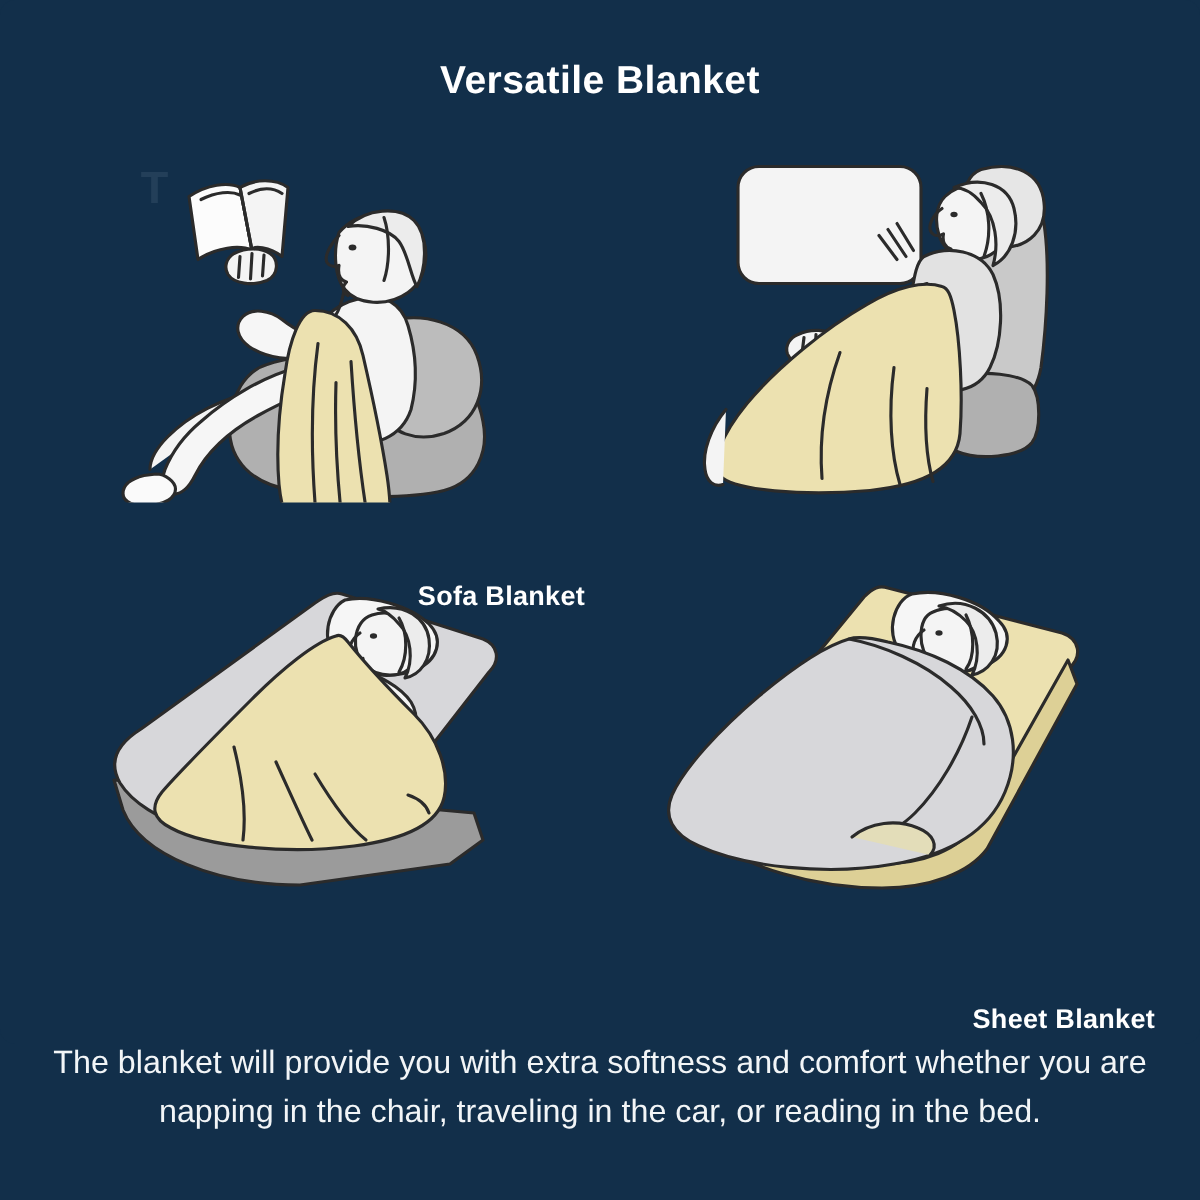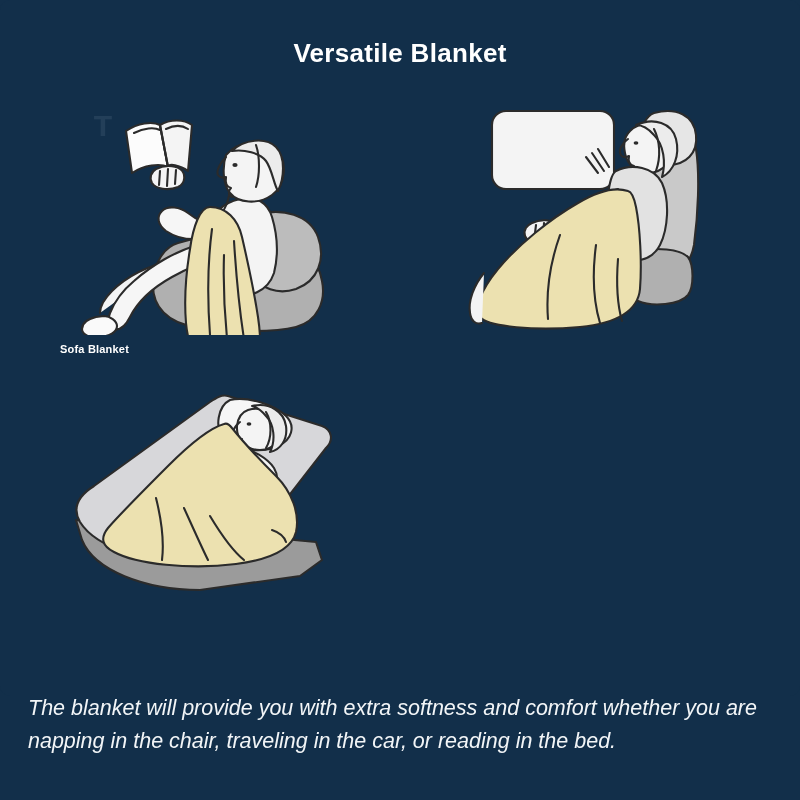--- a/index.html
+++ b/index.html
@@ -50,45 +50,46 @@
     position: absolute;
   }
   .panel-art {
     position: absolute;
     left: 0;
     top: 0;
   }
   .panel-label {
     position: absolute;
     width: 100%;
-    text-align: left;
+    text-align: right;
     color: #ffffff;
-    font-size: 11px;
+    font-size: 18px;
     font-weight: bold;
     letter-spacing: 0.2px;
+    margin-top: 44px;
   }
   #panel-sofa  { left: 60px;  top: 95px;  width: 330px; height: 285px; }
   #panel-car   { left: 440px; top: 95px;  width: 330px; height: 285px; }
   #panel-bed   { left: 60px;  top: 380px; width: 330px; height: 275px; }
   #panel-sheet { left: 440px; top: 380px; width: 330px; height: 275px; }
 
   #panel-sofa .panel-label,
   #panel-car .panel-label  { top: 248px; }
   #panel-bed .panel-label,
   #panel-sheet .panel-label { top: 245px; }
 
   .caption {
     position: absolute;
     left: 28px;
     top: 692px;
     width: 744px;
+    text-align: center;
     color: #f2f5f7;
     font-size: 21.5px;
     line-height: 33px;
-    font-style: italic;
   }
 </style>
 </head>
 <body>
 
 <div id="infographic">
 
   <div class="title">Versatile Blanket</div>
 
   <div class="watermark">T</div>
@@ -263,16 +264,56 @@
                  C214 179 232 168 236 152 C240 134 232 112 216 96
                  C198 78 180 58 172 48 C169 44 166 43 164 44 Z" fill="#ece1b0"></path>
         <path d="M96 118 C102 142 104 164 102 180"></path>
         <path d="M124 128 C134 150 142 168 148 180"></path>
         <path d="M150 136 C162 156 174 172 184 180"></path>
         <path d="M212 150 C218 152 224 156 226 162"></path>
       </g>
     </svg>
   </div>
 
+  <div class="panel" id="panel-sheet">
+    <svg class="panel-art" width="330" height="235" viewBox="0 0 330 235">
+      <g stroke="#2b2b2b" stroke-width="2.1" stroke-linejoin="round" stroke-linecap="round" fill="none">
+
+        <path d="M152 12 L268 42 C280 46 282 58 272 66 L210 170
+                 C200 188 176 198 146 198 C104 198 56 184 36 166
+                 C24 154 28 140 44 130 L136 18 C142 12 146 10 152 12 Z" fill="#ece1b0"></path>
+
+        <path d="M272 60 L278 76 L218 186 C206 202 180 212 148 212
+                 C104 212 54 198 34 178 L28 160 C48 180 100 196 146 196
+                 C176 196 200 186 210 170 Z" fill="#ddd096"></path>
+
+        <path d="M168 16 C186 12 214 20 226 34 C236 44 232 58 216 64
+                 C196 72 172 68 160 54 C150 42 156 20 168 16 Z" fill="#f6f6f6"></path>
+
+        <path d="M182 28 C194 22 212 28 218 40 C224 54 214 68 198 68
+                 C184 68 174 58 174 44 C174 35 177 30 182 28 Z" fill="#f4f4f4"></path>
+        <path d="M186 24 C204 18 220 28 224 42 C228 58 218 68 208 70
+                 C214 58 212 42 204 34 C198 28 192 25 186 24 Z" fill="#ececec"></path>
+        <path d="M204 30 C210 42 210 58 204 66"></path>
+        <path d="M176 40 C170 44 167 52 170 56 C172 59 176 58 178 57
+                 C177 62 179 66 183 67" fill="none"></path>
+        <ellipse cx="186" cy="42" rx="2.4" ry="1.8" fill="#2b2b2b" stroke="none"></ellipse>
+
+        <path d="M166 60 C178 70 190 80 194 92" fill="#f4f4f4"></path>
+
+        <path d="M126 46 C112 50 90 64 66 84 C40 106 16 132 8 150
+                 C2 164 8 176 26 184 C56 198 112 204 156 196
+                 C196 189 220 172 230 148 C240 124 236 100 222 84
+                 C206 66 180 54 152 48 C140 45 132 44 126 46 Z" fill="#d7d7da"></path>
+
+        <path d="M126 46 C148 50 176 62 194 78 C208 90 216 104 216 116"></path>
+
+        <path d="M208 98 C200 122 186 146 170 162 C162 170 154 174 148 174"></path>
+
+        <path d="M128 178 C140 168 158 166 172 172 C182 176 186 184 180 190" fill="#e3ddb9"></path>
+      </g>
+    </svg>
+    <div class="panel-label">Sheet Blanket</div>
+  </div>
 
   <div class="caption">The blanket will provide you with extra softness and comfort whether you are napping in the chair, traveling in the car, or reading in the bed.</div>
 
 </div>
 
 </body></html>

